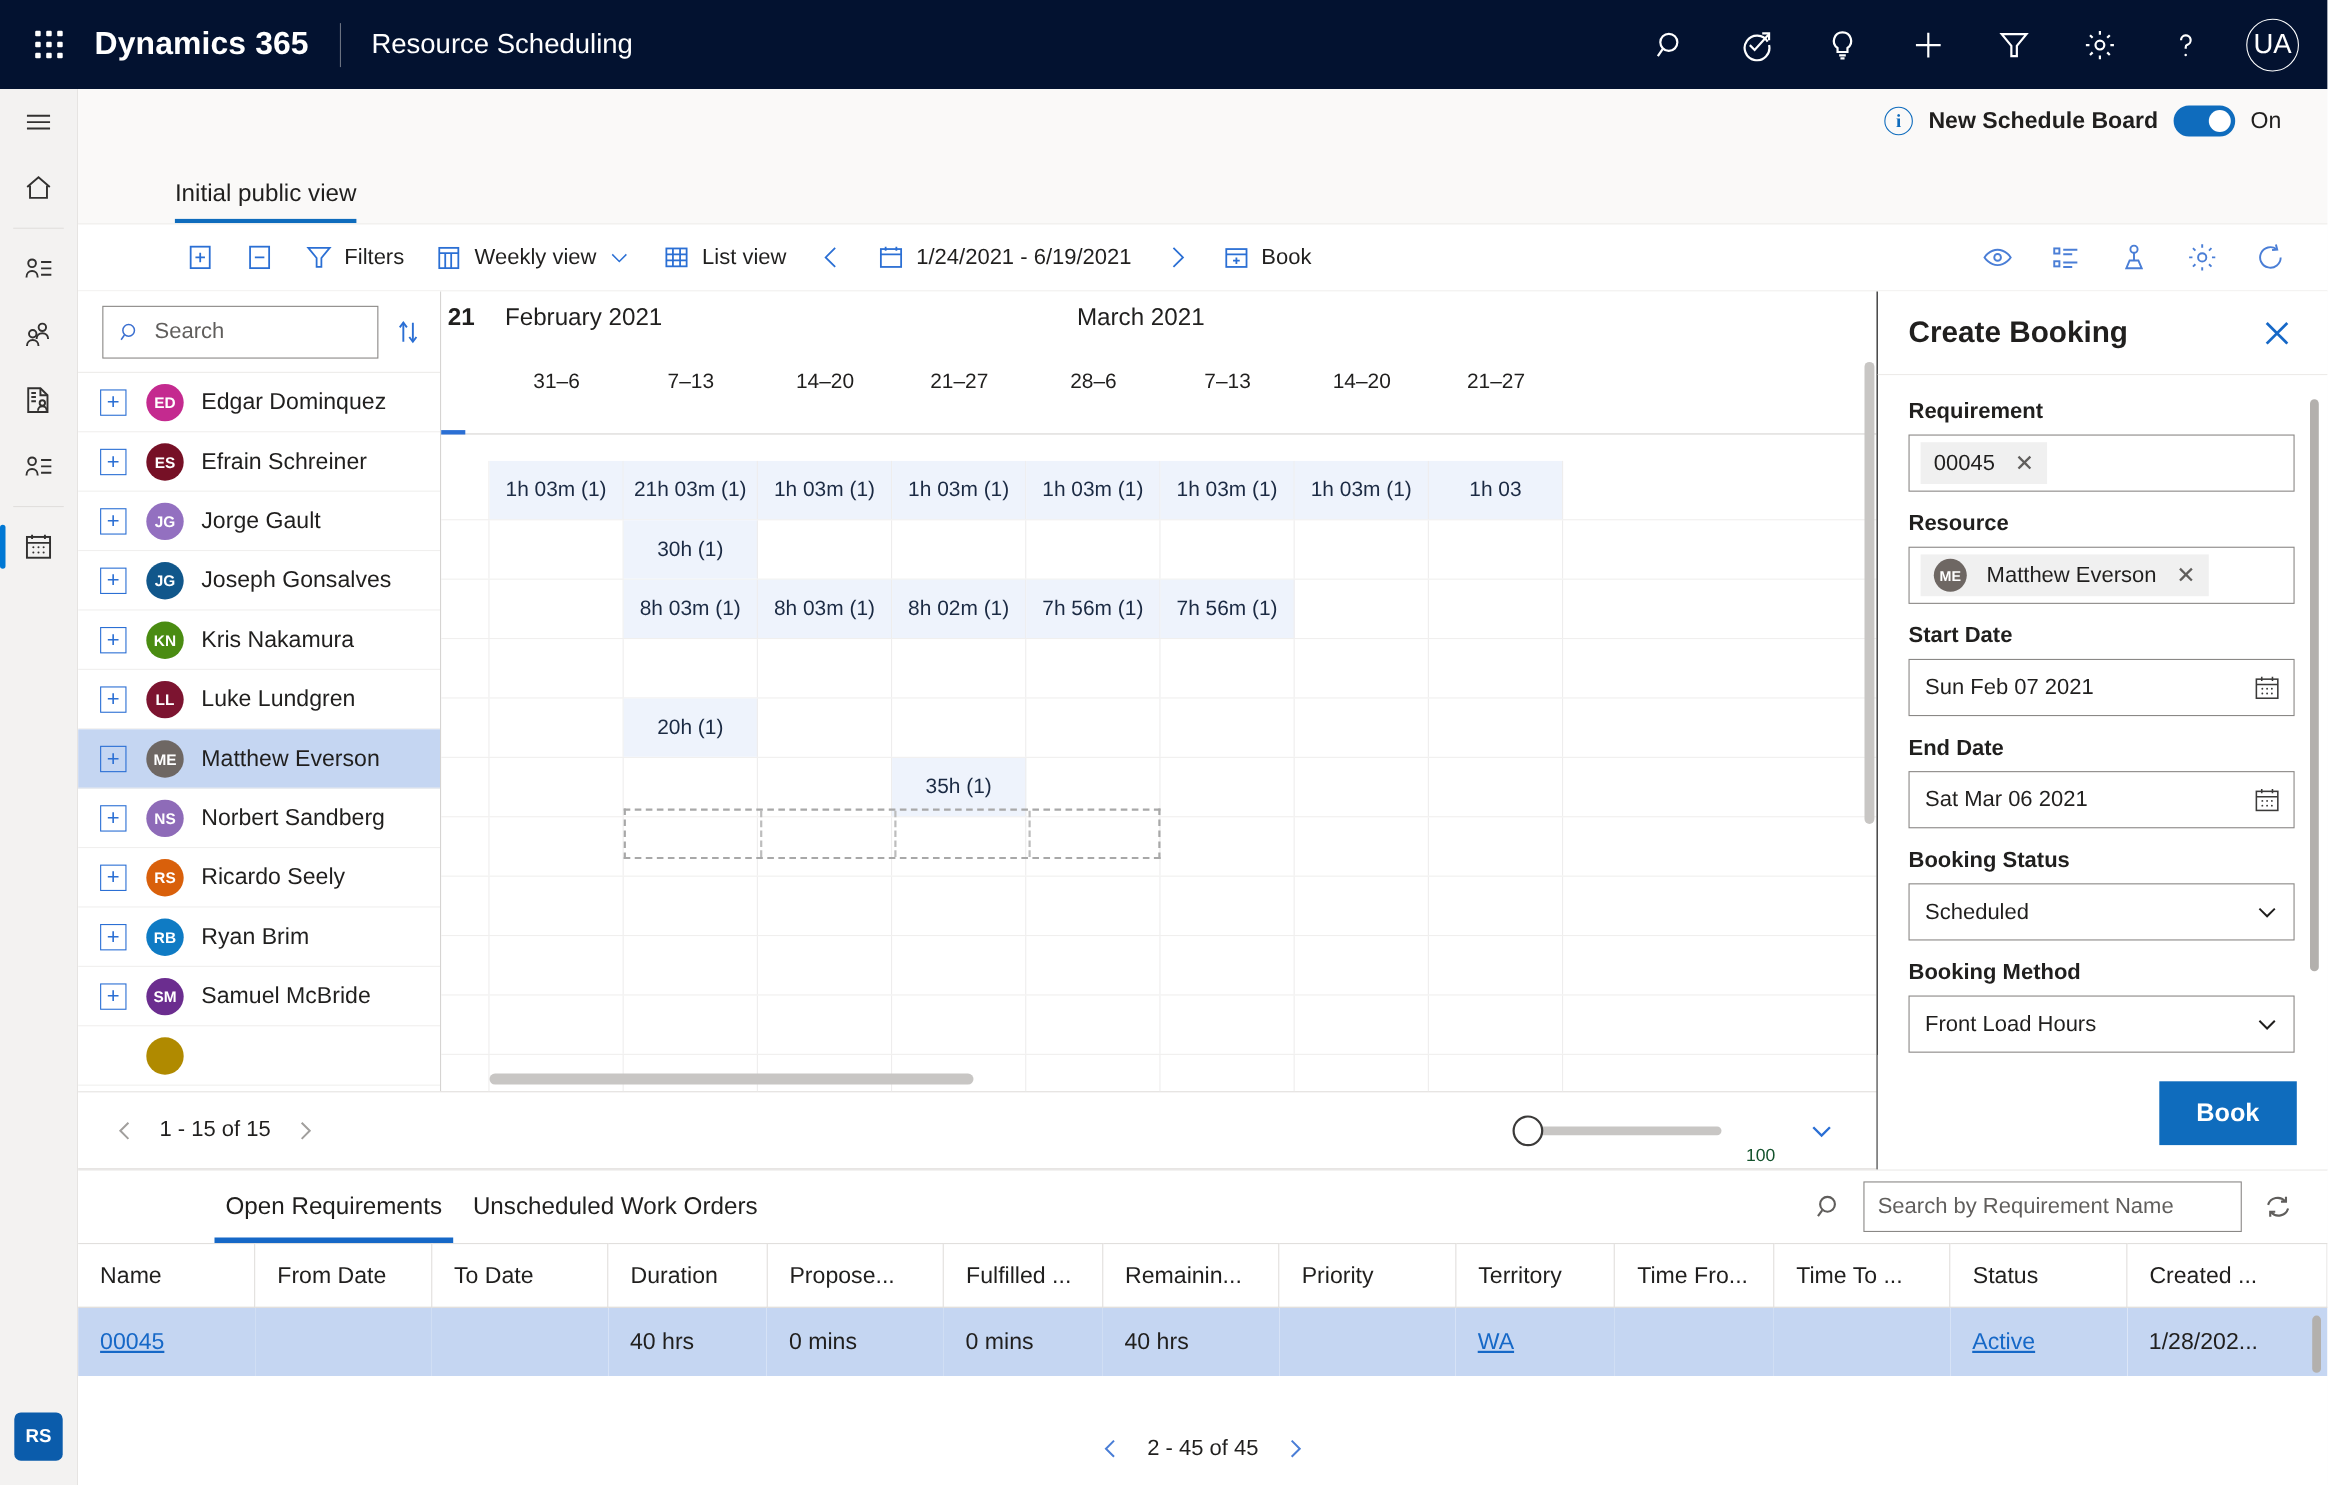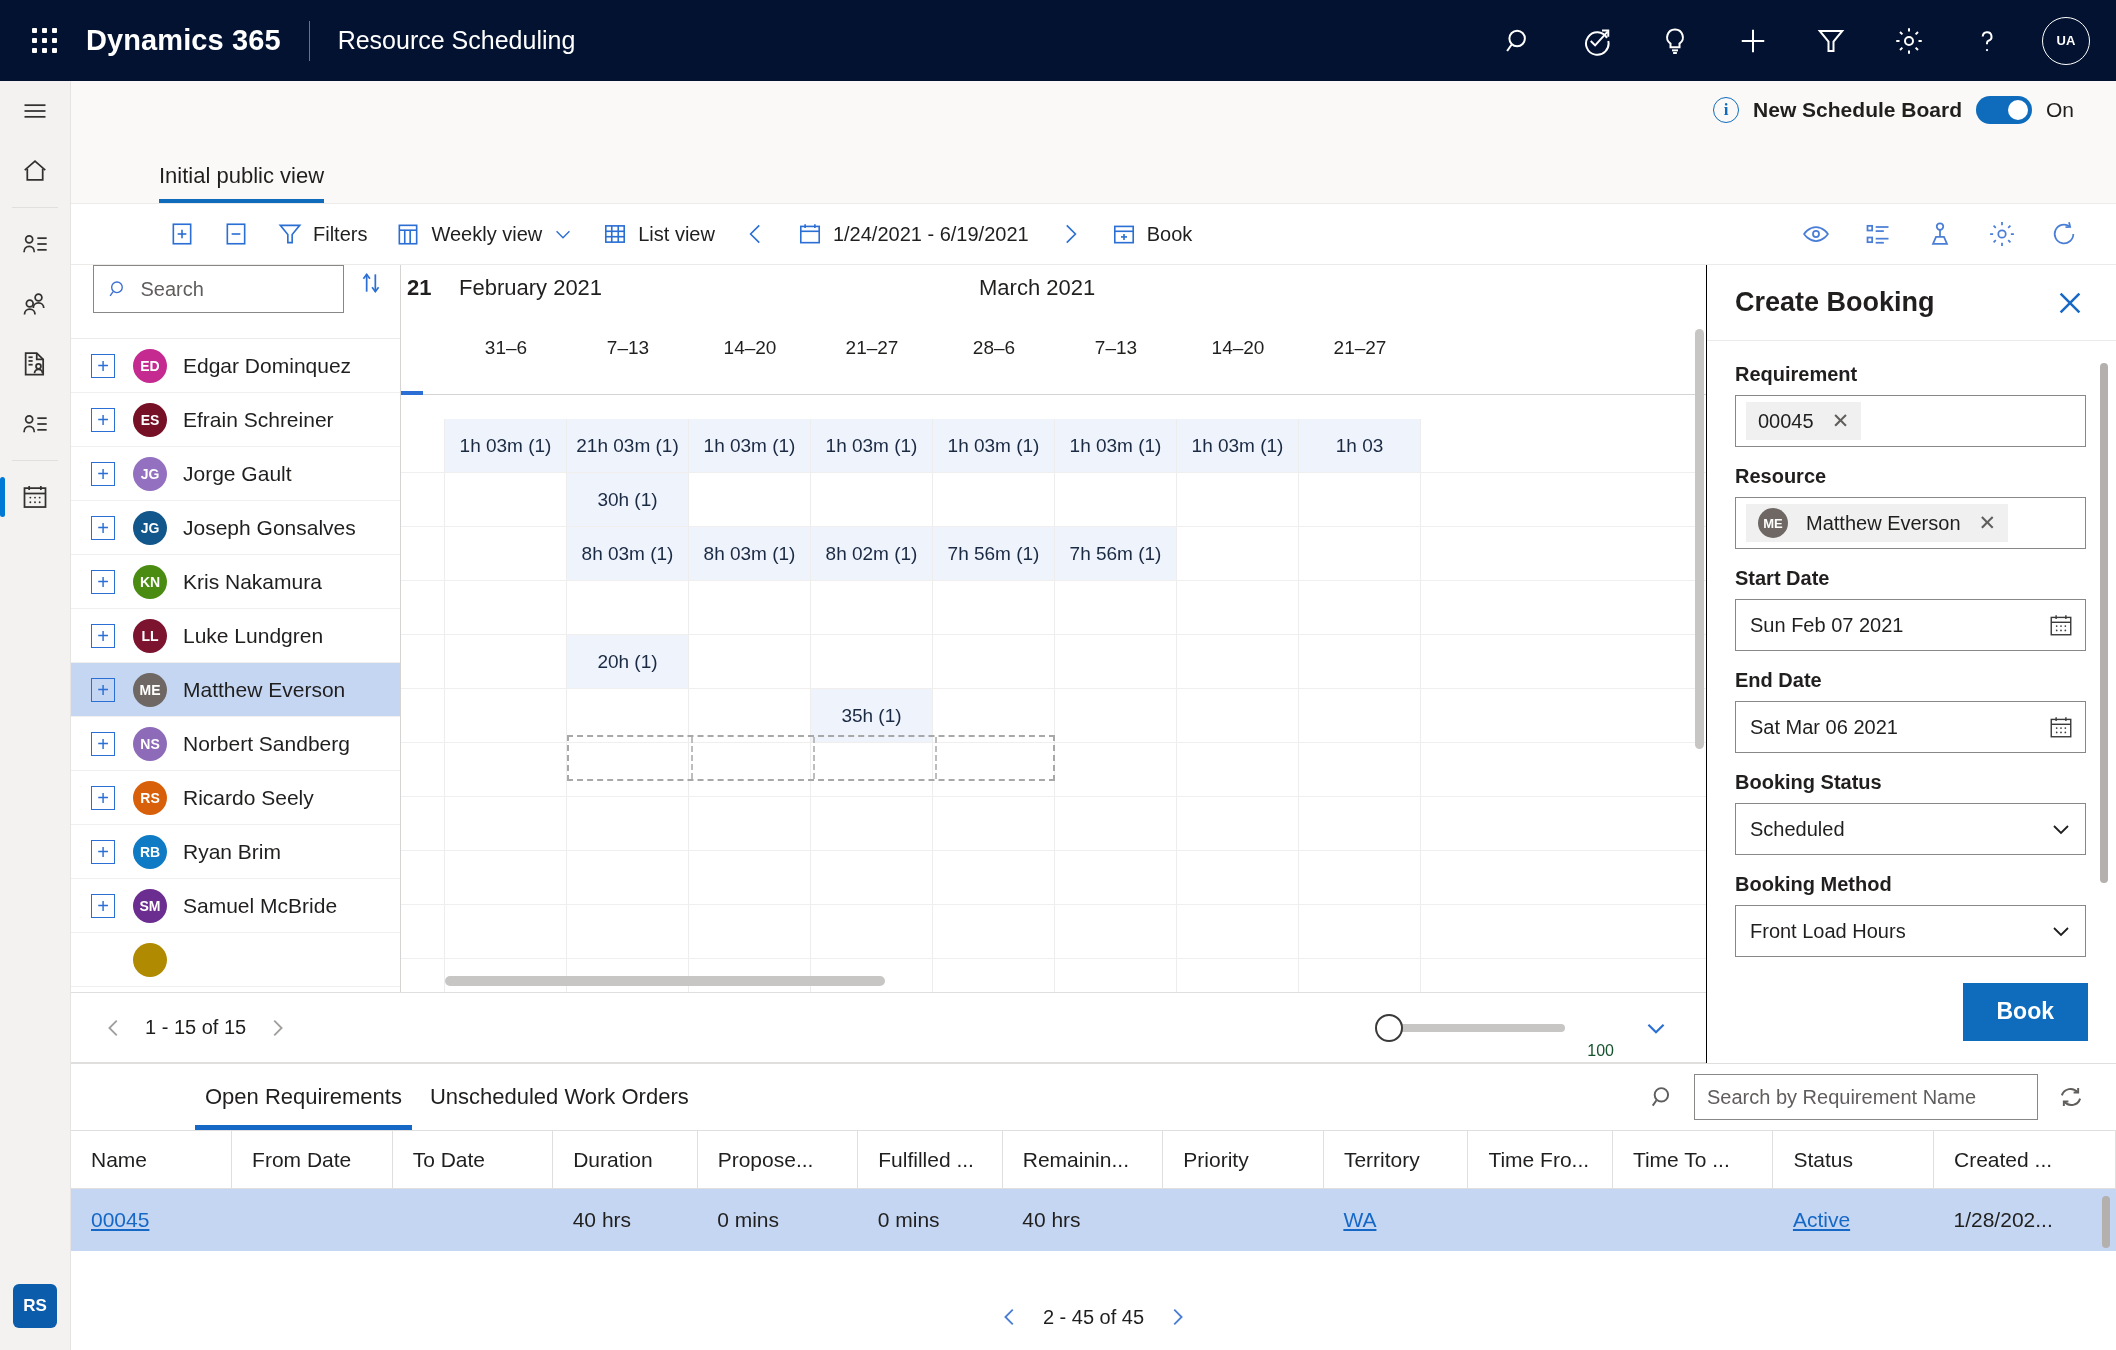--- a/index.html
+++ b/index.html
@@ -23,21 +23,21 @@
   .waffle-grid { display:grid; grid-template-columns: repeat(3,5px); grid-template-rows: repeat(3,5px); gap:5px; }
   .waffle-grid i { width:5px;height:5px;background:#fff;border-radius:1px;display:block; }
   .brand { font-size: 29px; font-weight: 600; margin-left: 16px; letter-spacing: .1px; white-space:nowrap;}
   .brand-div { width:1px; height:40px; background:#6a7180; margin:0 28px; }
   .appname { font-size: 25px; font-weight: 400; white-space:nowrap; }
   .topbar-spacer { flex: 1 1 auto; }
   .ticon { width: 58px; height: 58px; display:flex; align-items:center; justify-content:center; margin-left:20px; cursor:pointer; }
   .ticon svg { stroke: #ffffff; fill: none; stroke-width: 1.6; }
   .avatar-ua {
     width: 48px; height:48px; border-radius:50%; border:1.5px solid #fff;
-    display:flex;align-items:center;justify-content:center; font-size:13px; font-weight:700;
+    display:flex;align-items:center;justify-content:center; font-size:25px; font-weight:400;
     margin-left: 26px; cursor:pointer;
   }
 
   
   .body-row { flex: 1 1 auto; display: flex; min-height: 0; }
 
   
   .railwrap { width: 71px; flex:0 0 71px; background:#f3f2f1; border-right:1px solid #e6e4e2; display:flex; flex-direction:column; }
   .rail-btn { height: 60px; display:flex; align-items:center; justify-content:center; position:relative; cursor:pointer; }
   .rail-btn svg { stroke:#323130; fill:none; stroke-width:1.5; }
@@ -82,21 +82,21 @@
   .tb-right .tb-ico { width:40px;height:40px;display:flex;align-items:center;justify-content:center;cursor:pointer;}
   .tb-right svg { stroke:#4a7ed6; fill:none; stroke-width:1.5; }
 
   
   .main { flex:1 1 auto; display:flex; min-height:0; background:#fff; }
   .ganttzone { flex:1 1 auto; display:flex; flex-direction:column; min-width:0; }
   .gantt-body { flex:1 1 auto; display:flex; min-height:0; position:relative; border-bottom:1px solid #e1dfdd;}
 
   
   .rescol { width:330px; flex:0 0 330px; border-right:1px solid #d6d4d2; display:flex; flex-direction:column; background:#fff; }
-  .ressearch { height:74px; flex:0 0 74px; display:flex; padding:0 16px 0 22px; gap:14px; border-bottom:1px solid #edebe9;}
+  .ressearch { height:74px; flex:0 0 74px; display:flex; align-items:center; padding:0 16px 0 22px; gap:14px; border-bottom:1px solid #edebe9;}
   .searchbox { flex:1 1 auto; height:48px; border:1px solid #8a8886; background:#fff; display:flex; align-items:center; gap:12px; padding:0 14px; }
   .searchbox svg { stroke:#3b6fd0; fill:none; stroke-width:1.6; }
   .searchbox input { border:0; outline:0; font-size:20px; font-family:inherit; color:#201f1e; width:100%; background:transparent; }
   .searchbox input::placeholder { color:#605e5c; }
   .sortbtn { width:36px;height:36px;display:flex;align-items:center;justify-content:center;cursor:pointer;}
   .sortbtn svg { stroke:#2b6fd4; fill:none; stroke-width:1.6;}
   .reslist { flex:1 1 auto; overflow:hidden; }
   .resrow { height:54px; display:flex; align-items:center; gap:0; border-bottom:1px solid #f0efee; padding-left:20px; cursor:pointer;}
   .resrow.sel { background:#c5d6f2; }
   .expander { width:24px;height:24px;border:1.5px solid #2b6fd4; display:flex; align-items:center; justify-content:center; color:#2b6fd4; font-size:20px; line-height:1; flex:0 0 24px; cursor:pointer;}

